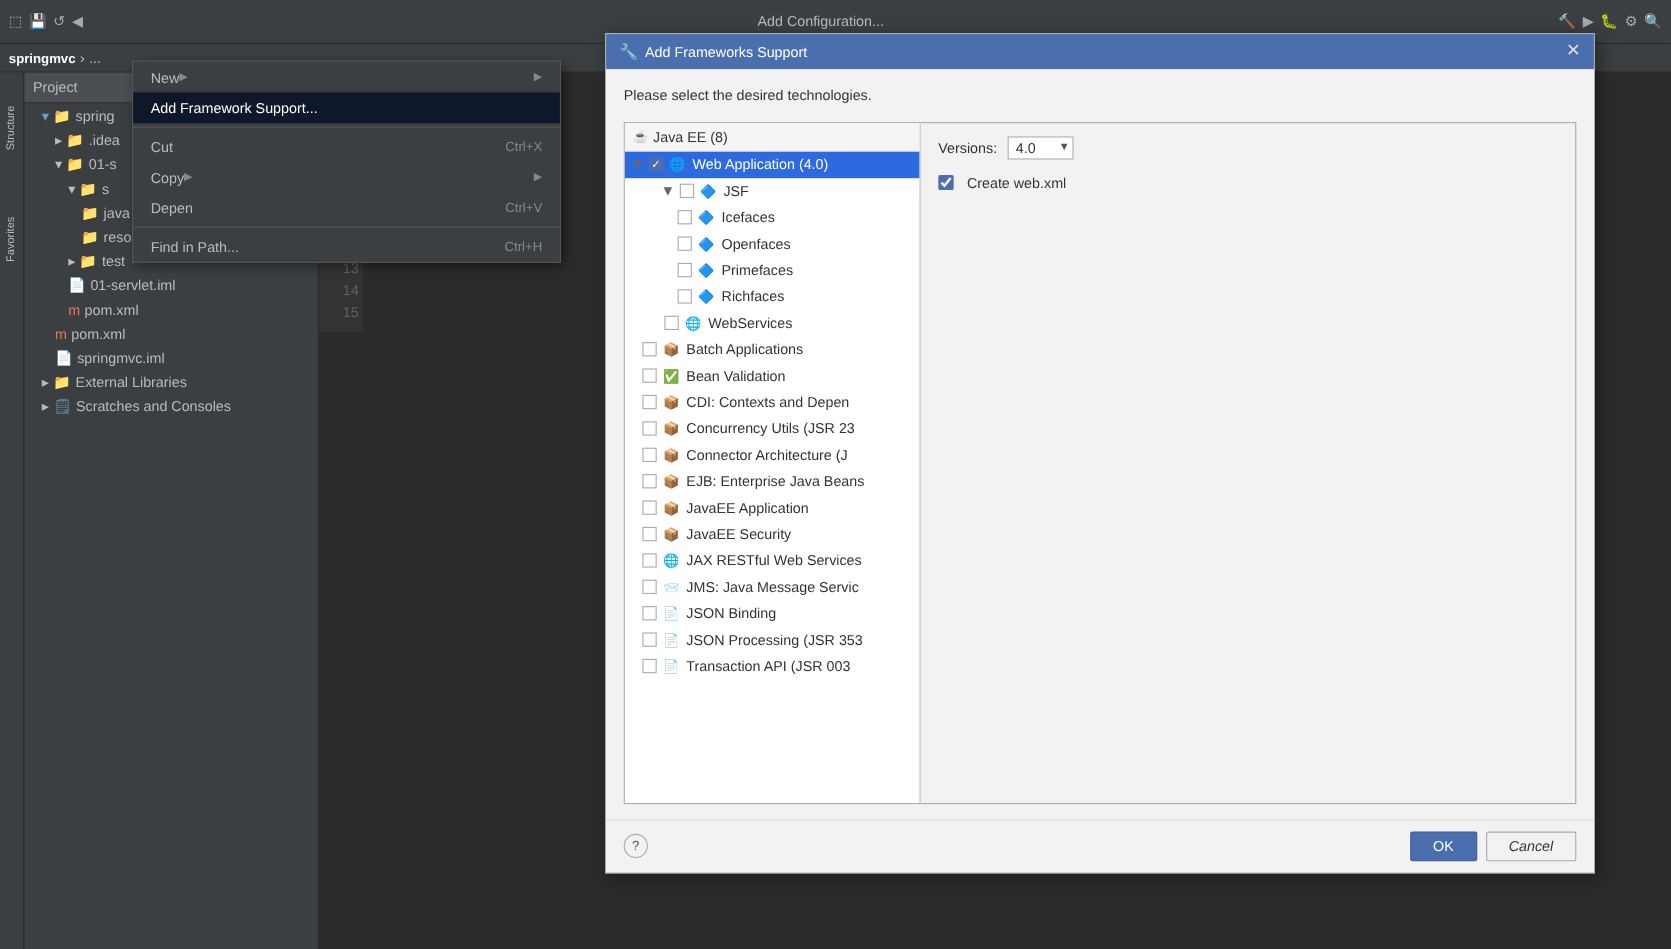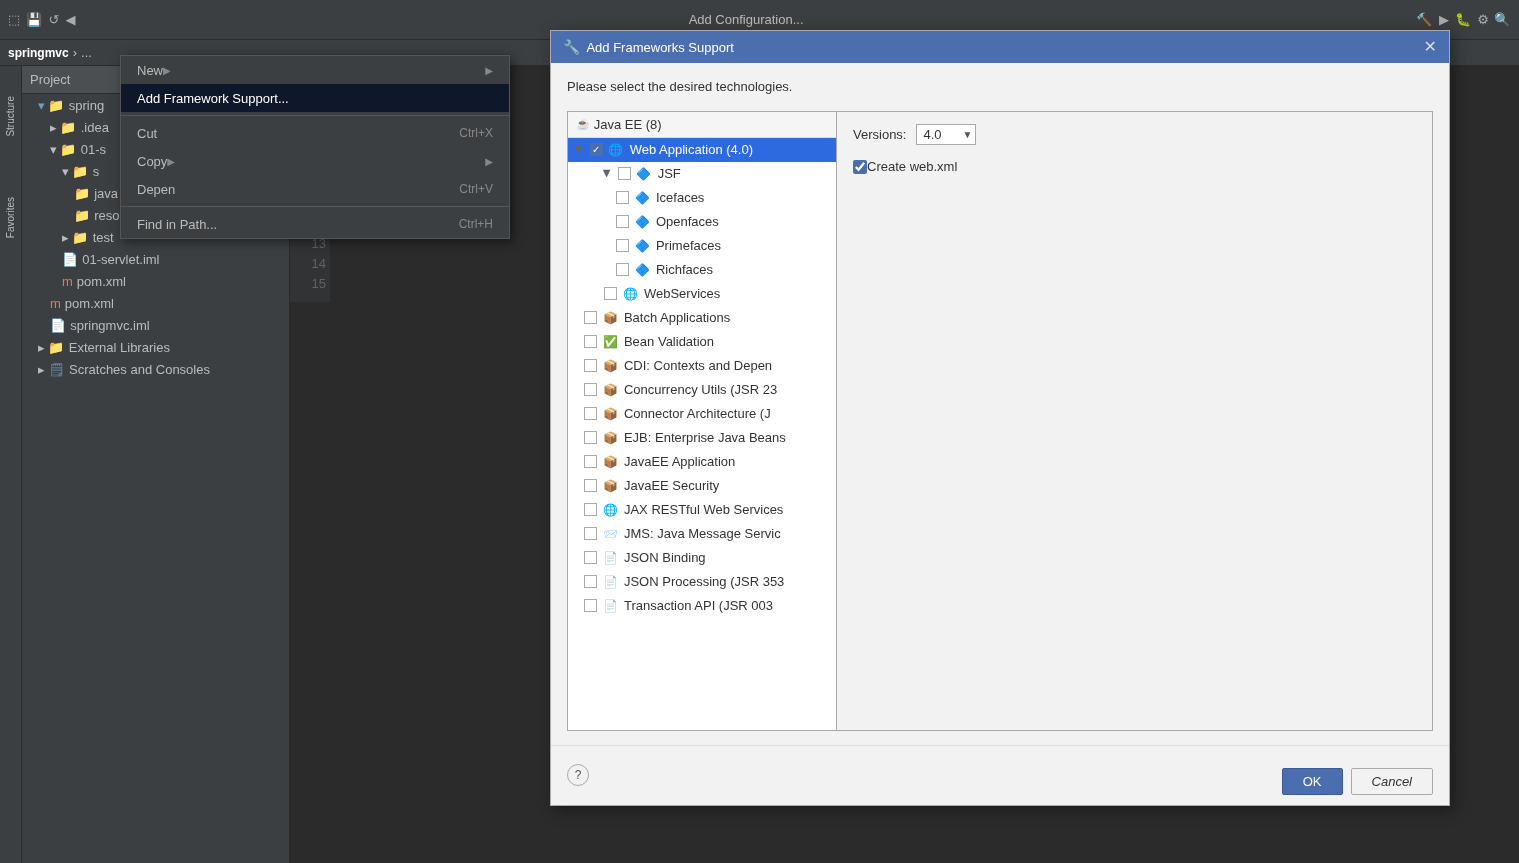--- a/index.html
+++ b/index.html
@@ -198,22 +198,22 @@
       position: absolute;
       right: 4px; top: 50%;
       transform: translateY(-50%);
       font-size: 10px;
       pointer-events: none;
       color: #555;
     }
 
     .create-webxml {
       display: flex;
-      align-items: flex-end;
-      gap: 0;
+      align-items: center;
+      gap: 12px;
       color: #333333;
     }
 
     .dialog-footer {
       display: flex;
       justify-content: flex-end;
       gap: 8px;
       padding: 10px 16px;
       background: #f2f2f2;
       border-top: 1px solid #dddddd;
@@ -244,21 +244,21 @@
       background: #f2f2f2;
       color: #555555;
       display: flex;
       align-items: center;
       justify-content: center;
       font-size: 12px;
       cursor: pointer;
     }
 
     .footer-left { display: flex; align-items: center; }
-    .footer-right { display: flex; align-items: center; gap: 8px; margin-top: 12px; }
+    .footer-right { display: flex; align-items: center; gap: 8px; }
     .dialog-footer-inner {
       display: flex;
       align-items: center;
       justify-content: space-between;
       width: 100%;
     }
 
     
     .breadcrumb-bar {
       position: absolute;

